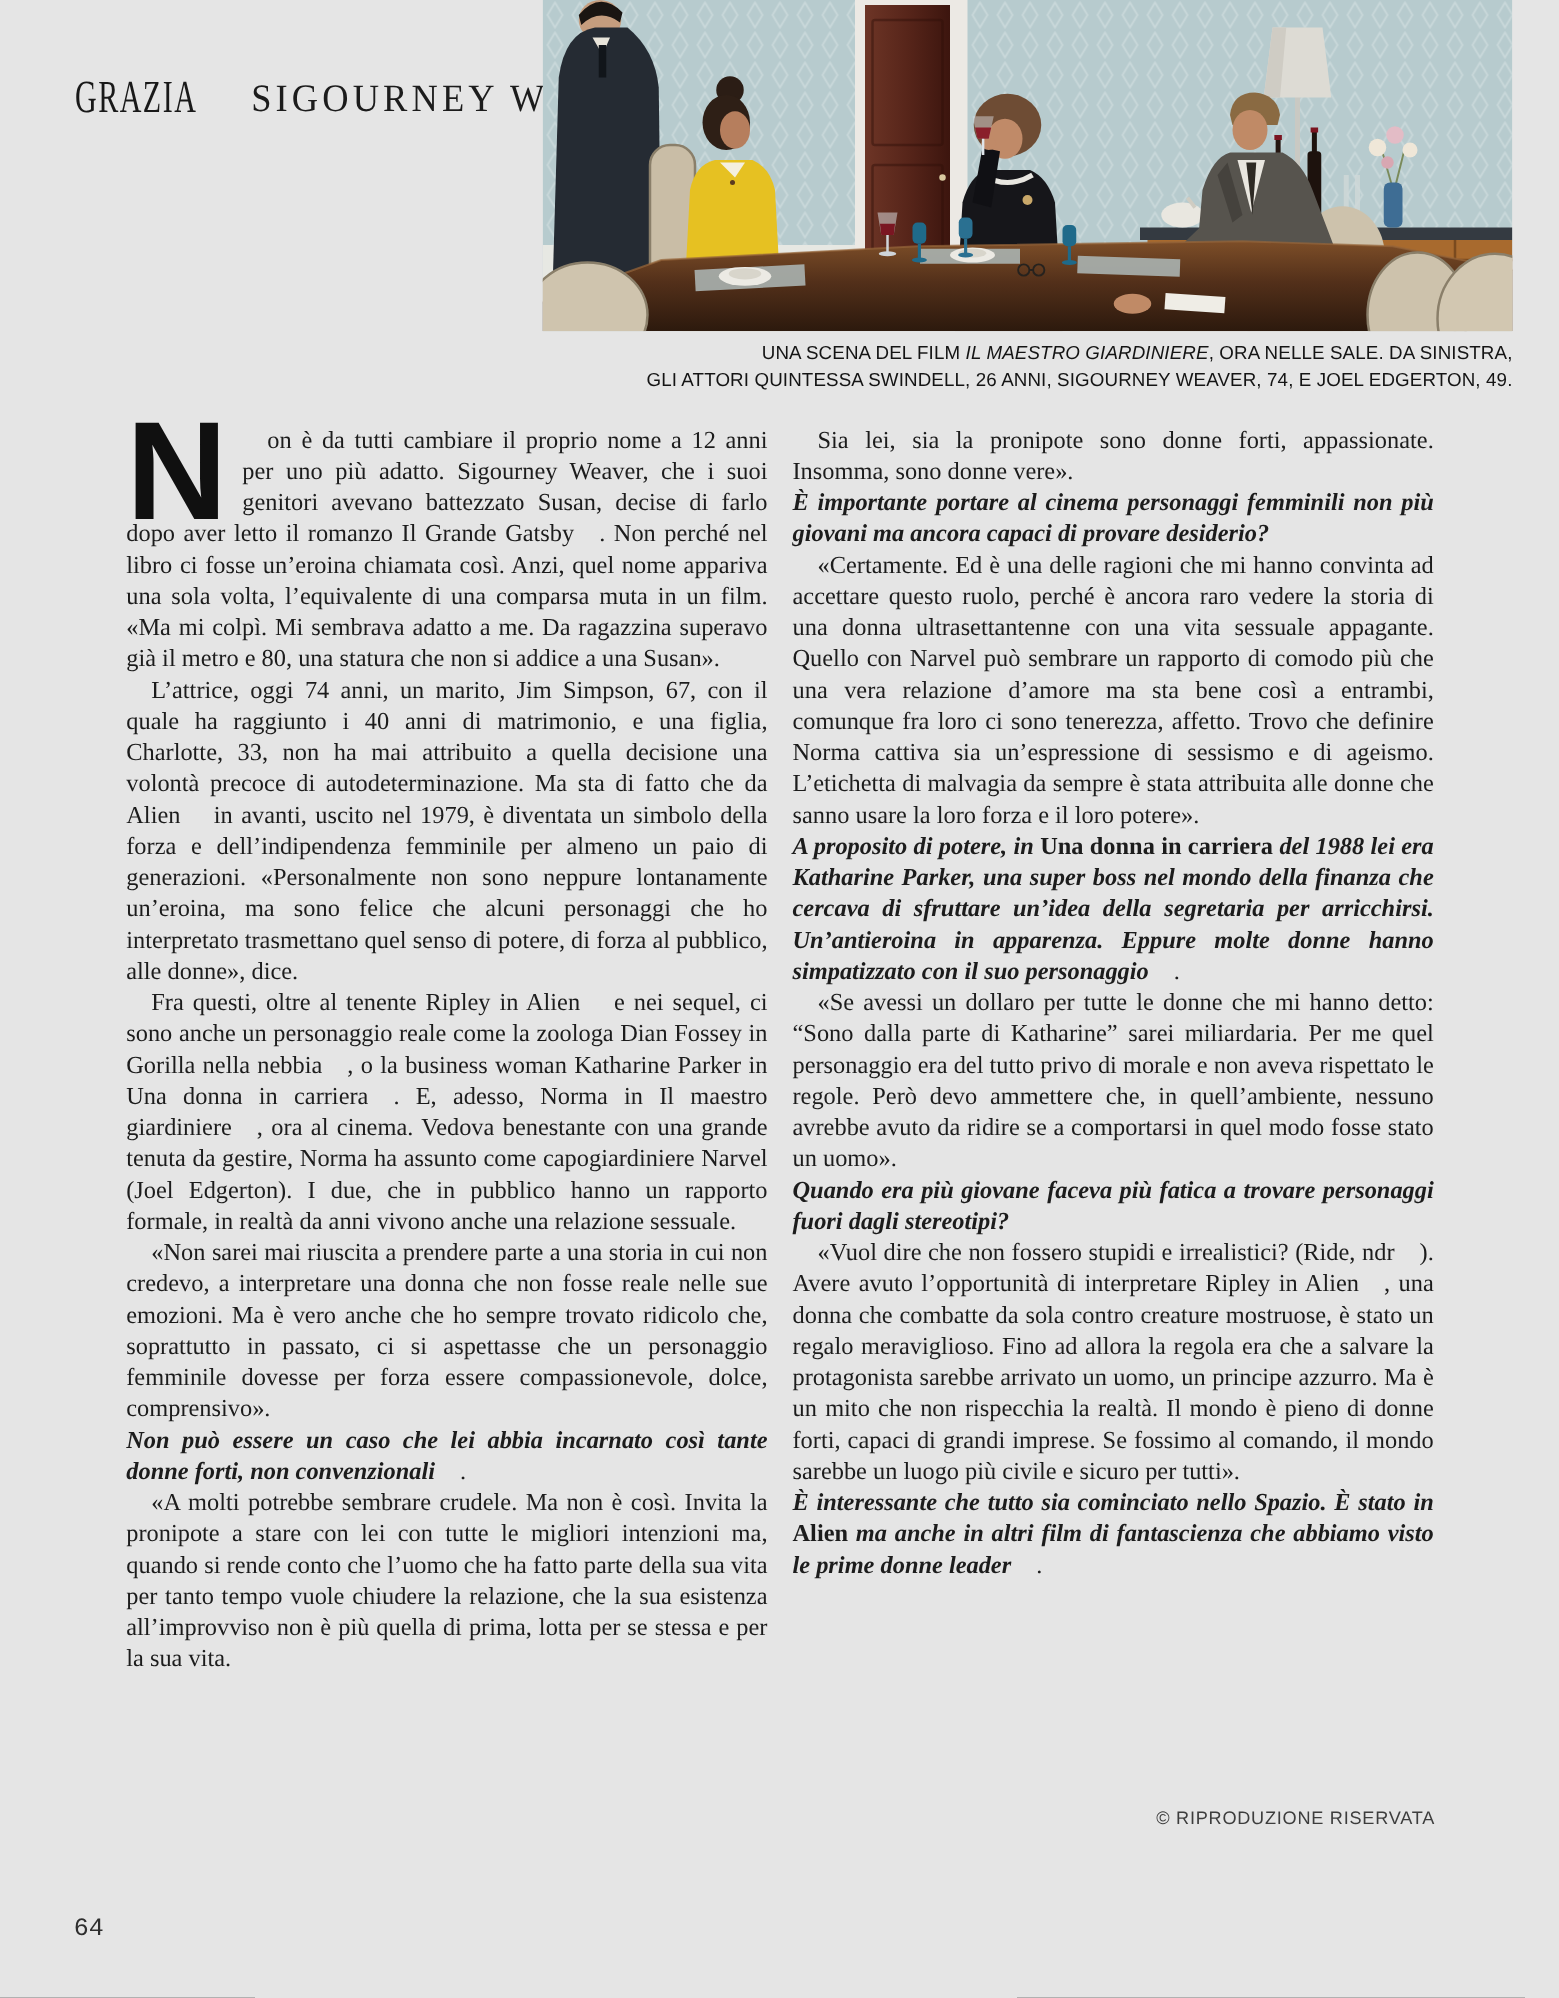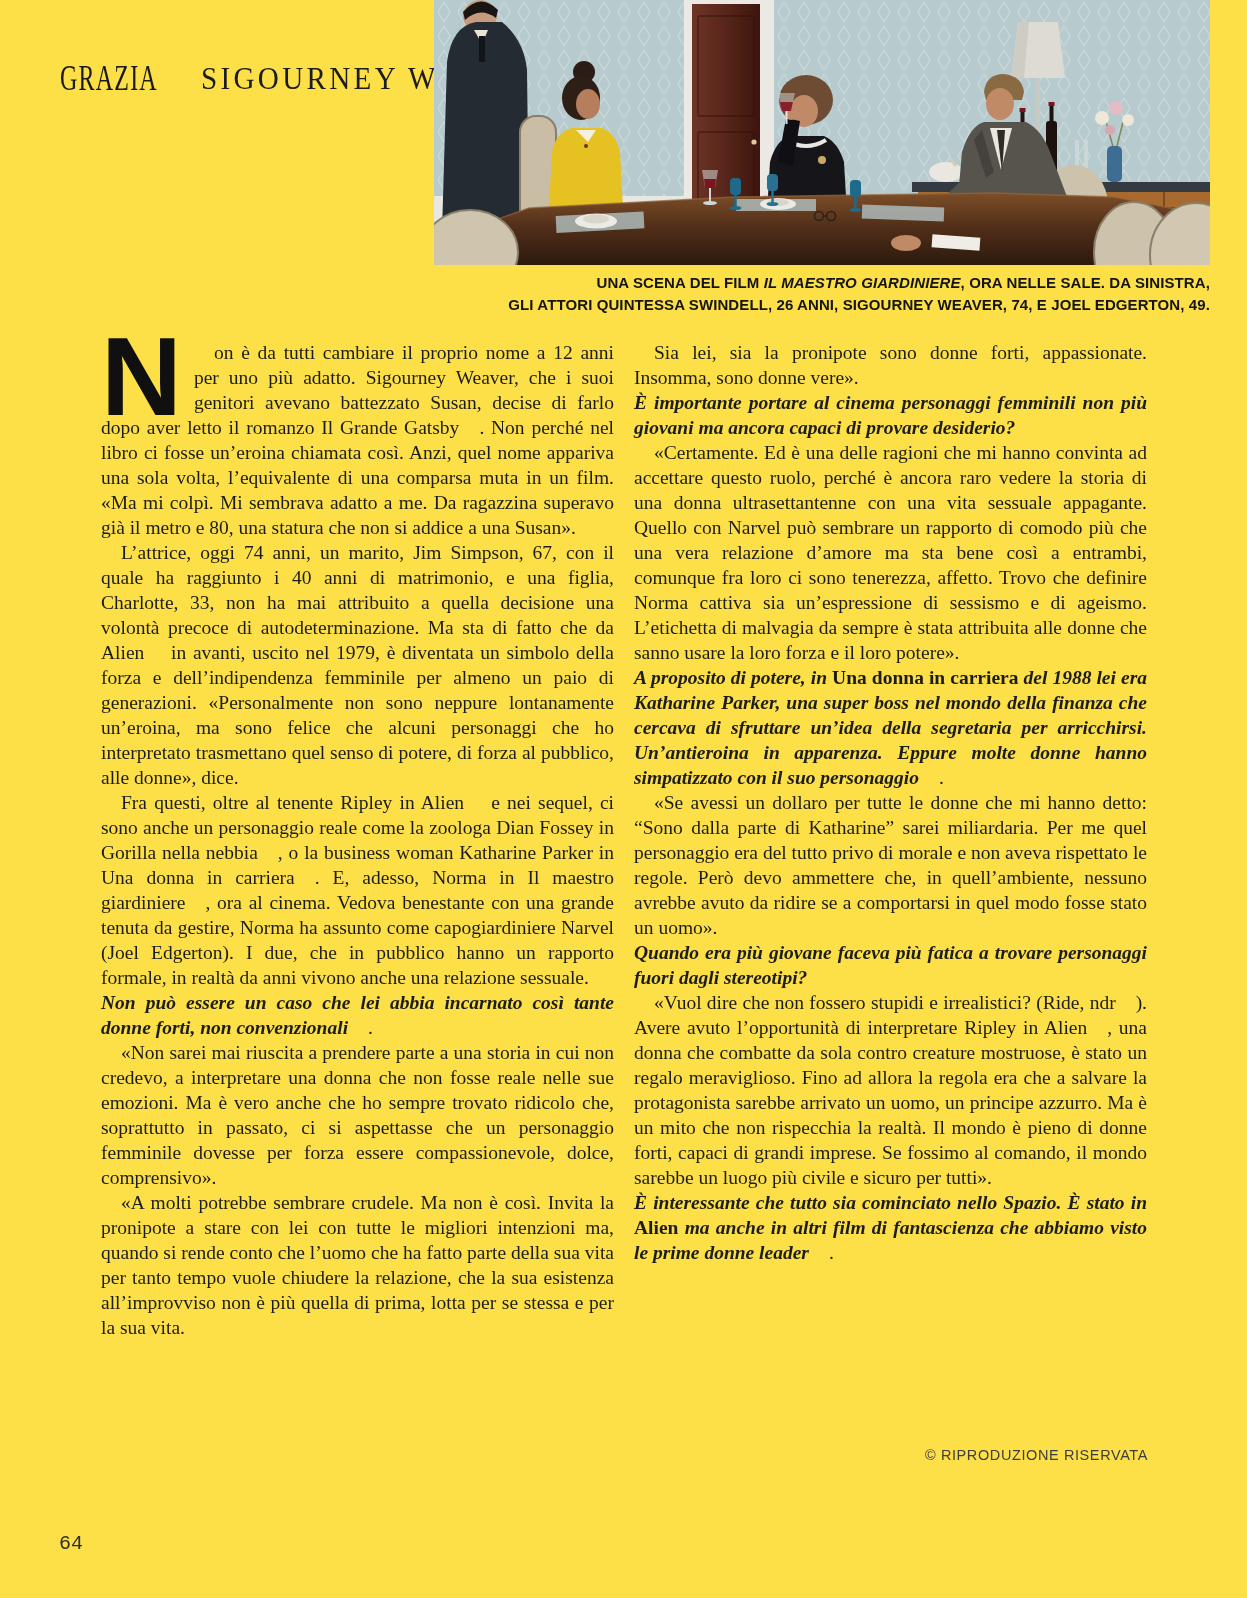--- a/index.html
+++ b/index.html
@@ -1,37 +1,37 @@
 <!DOCTYPE html>
 <html lang="it"><head>
 <meta charset="utf-8">
 <style>
   html,body{margin:0;padding:0;background:#888;}
   .page{
-    position:relative; width:1247px; height:1598px; background:#fde047;
+    position:relative; width:1247px; height:1598px; background:#e5e5e5;
     font-family:"Liberation Serif", serif; color:#1b1b1b; overflow:hidden;
     margin:0 auto;
   }
   
   .header{position:absolute; left:60px; top:52px; white-space:nowrap; display:flex; align-items:baseline;}
   .brand{
     display:inline-block; font-family:"Liberation Serif",serif; font-weight:400;
     font-size:40px; letter-spacing:2px; transform:scaleX(0.60) scaleY(0.92); transform-origin:left bottom; color:#191919;
   }
   .section-title{
     display:inline-block; margin-left:-22px; font-family:"Liberation Serif",serif; font-weight:400;
     font-size:31px; letter-spacing:3.5px; transform:scaleX(0.94); transform-origin:left bottom; color:#1c1c1c;
   }
   
   .photo{position:absolute; left:434px; top:0; width:776px; height:265px; overflow:hidden;}
   .photo svg{display:block; width:100%; height:100%;}
   .caption{
     position:absolute; left:434px; top:272px; width:776px; text-align:right;
     font-family:"Liberation Sans", sans-serif; font-size:15px; line-height:21.5px;
-    color:#141414; letter-spacing:0.1px;font-weight:bold;
+    color:#141414; letter-spacing:0.1px;
   }
   .caption .cap-italic{font-style:italic;}
   
   .columns{position:absolute; left:101px; top:340px; width:1047px; display:flex; gap:20px;}
   .col{width:513px;}
   .para{
     margin:0; text-align:justify; font-size:19.5px; line-height:25px; color:#1c1c1c;
     hyphens:auto; -webkit-hyphens:auto;
   }
   .seg-r{font-style:normal; font-weight:400;margin-left:20px;}
@@ -233,22 +233,22 @@
   <div class="caption">
     <div><span>UNA SCENA DEL FILM </span><span class="cap-italic">IL MAESTRO GIARDINIERE</span><span>, ORA NELLE SALE. DA SINISTRA,</span></div>
     <div>GLI ATTORI QUINTESSA SWINDELL, 26 ANNI, SIGOURNEY WEAVER, 74, E JOEL EDGERTON, 49.</div>
   </div>
 
   <div class="columns">
     <div class="col">
         <p class="para"><span class="dropcap">N</span><span class="seg-r">on è da tutti cambiare il proprio nome a 12 anni per uno più adatto. Sigourney Weaver, che i suoi genitori avevano battezzato Susan, decise di farlo dopo aver letto il romanzo </span><span class="seg-i">Il Grande Gatsby</span><span class="seg-r">. Non perché nel libro ci fosse un’eroina chiamata così. Anzi, quel nome appariva una sola volta, l’equivalente di una comparsa muta in un film. «Ma mi colpì. Mi sembrava adatto a me. Da ragazzina superavo già il metro e 80, una statura che non si addice a una Susan».</span></p>
         <p class="para"><span class="seg-r">L’attrice, oggi 74 anni, un marito, Jim Simpson, 67, con il quale ha raggiunto i 40 anni di matrimonio, e una figlia, Charlotte, 33, non ha mai attribuito a quella decisione una volontà precoce di autodeterminazione. Ma sta di fatto che da </span><span class="seg-i">Alien</span><span class="seg-r"> in avanti, uscito nel 1979, è diventata un simbolo della forza e dell’indipendenza femminile per almeno un paio di generazioni. «Personalmente non sono neppure lontanamente un’eroina, ma sono felice che alcuni personaggi che ho interpretato trasmettano quel senso di potere, di forza al pubblico, alle donne», dice.</span></p>
         <p class="para"><span class="seg-r">Fra questi, oltre al tenente Ripley in </span><span class="seg-i">Alien</span><span class="seg-r"> e nei sequel, ci sono anche un personaggio reale come la zoologa Dian Fossey in </span><span class="seg-i">Gorilla nella nebbia</span><span class="seg-r">, o la business woman Katharine Parker in </span><span class="seg-i">Una donna in carriera</span><span class="seg-r">. E, adesso, Norma in </span><span class="seg-i">Il maestro giardiniere</span><span class="seg-r">, ora al cinema. Vedova benestante con una grande tenuta da gestire, Norma ha assunto come capogiardiniere Narvel (Joel Edgerton). I due, che in pubblico hanno un rapporto formale, in realtà da anni vivono anche una relazione sessuale.</span></p>
+        <p class="para"><span class="seg-r">«Non sarei mai riuscita a prendere parte a una storia in cui non credevo, a interpretare una donna che non fosse reale nelle sue emozioni. Ma è vero anche che ho sempre trovato ridicolo che, soprattutto in passato, ci si aspettasse che un personaggio femminile dovesse per forza essere compassionevole, dolce, comprensivo».</span></p>
         <p class="para"><span class="seg-bi">Non può essere un caso che lei abbia incarnato così tante donne forti, non convenzionali</span><span class="seg-r">.</span></p>
-        <p class="para"><span class="seg-r">«Non sarei mai riuscita a prendere parte a una storia in cui non credevo, a interpretare una donna che non fosse reale nelle sue emozioni. Ma è vero anche che ho sempre trovato ridicolo che, soprattutto in passato, ci si aspettasse che un personaggio femminile dovesse per forza essere compassionevole, dolce, comprensivo».</span></p>
         <p class="para"><span class="seg-r">«A molti potrebbe sembrare crudele. Ma non è così. Invita la pronipote a stare con lei con tutte le migliori intenzioni ma, quando si rende conto che l’uomo che ha fatto parte della sua vita per tanto tempo vuole chiudere la relazione, che la sua esistenza all’improvviso non è più quella di prima, lotta per se stessa e per la sua vita.</span></p>
       </div>
     <div class="col">
         <p class="para"><span class="seg-r">Sia lei, sia la pronipote sono donne forti, appassionate. Insomma, sono donne vere».</span></p>
         <p class="para"><span class="seg-bi">È importante portare al cinema personaggi femminili non più giovani ma ancora capaci di provare desiderio?</span></p>
         <p class="para"><span class="seg-r">«Certamente. Ed è una delle ragioni che mi hanno convinta ad accettare questo ruolo, perché è ancora raro vedere la storia di una donna ultrasettantenne con una vita sessuale appagante. Quello con Narvel può sembrare un rapporto di comodo più che una vera relazione d’amore ma sta bene così a entrambi, comunque fra loro ci sono tenerezza, affetto. Trovo che definire Norma cattiva sia un’espressione di sessismo e di ageismo. L’etichetta di malvagia da sempre è stata attribuita alle donne che sanno usare la loro forza e il loro potere».</span></p>
         <p class="para"><span class="seg-bi">A proposito di potere, in </span><span class="seg-b">Una donna in carriera</span><span class="seg-bi"> del 1988 lei era Katharine Parker, una super boss nel mondo della finanza che cercava di sfruttare un’idea della segretaria per arricchirsi. Un’antieroina in apparenza. Eppure molte donne hanno simpatizzato con il suo personaggio</span><span class="seg-r">.</span></p>
         <p class="para"><span class="seg-r">«Se avessi un dollaro per tutte le donne che mi hanno detto: “Sono dalla parte di Katharine” sarei miliardaria. Per me quel personaggio era del tutto privo di morale e non aveva rispettato le regole. Però devo ammettere che, in quell’ambiente, nessuno avrebbe avuto da ridire se a comportarsi in quel modo fosse stato un uomo».</span></p>
         <p class="para"><span class="seg-bi">Quando era più giovane faceva più fatica a trovare personaggi fuori dagli stereotipi?</span></p>
         <p class="para"><span class="seg-r">«Vuol dire che non fossero stupidi e irrealistici? (Ride, </span><span class="seg-i">ndr</span><span class="seg-r">). Avere avuto l’opportunità di interpretare Ripley in </span><span class="seg-i">Alien</span><span class="seg-r">, una donna che combatte da sola contro creature mostruose, è stato un regalo meraviglioso. Fino ad allora la regola era che a salvare la protagonista sarebbe arrivato un uomo, un principe azzurro. Ma è un mito che non rispecchia la realtà. Il mondo è pieno di donne forti, capaci di grandi imprese. Se fossimo al comando, il mondo sarebbe un luogo più civile e sicuro per tutti».</span></p>

